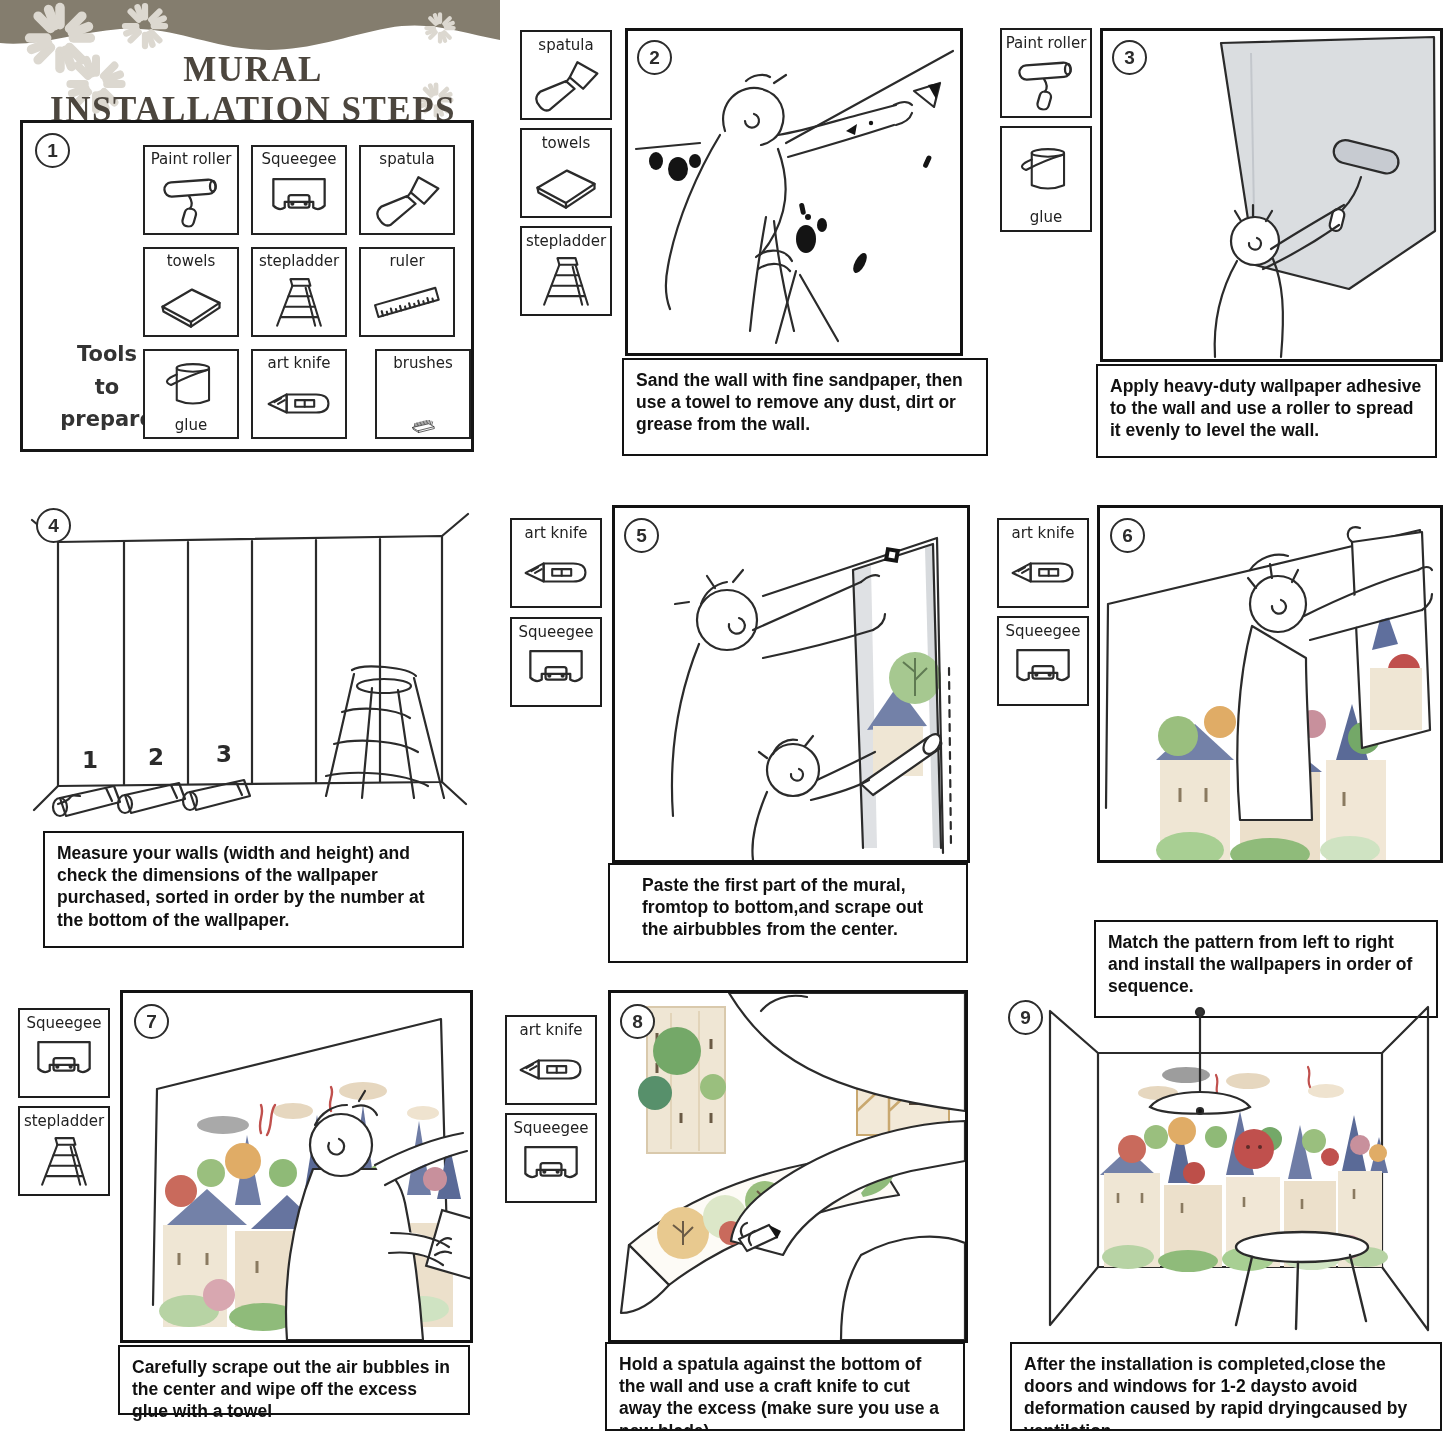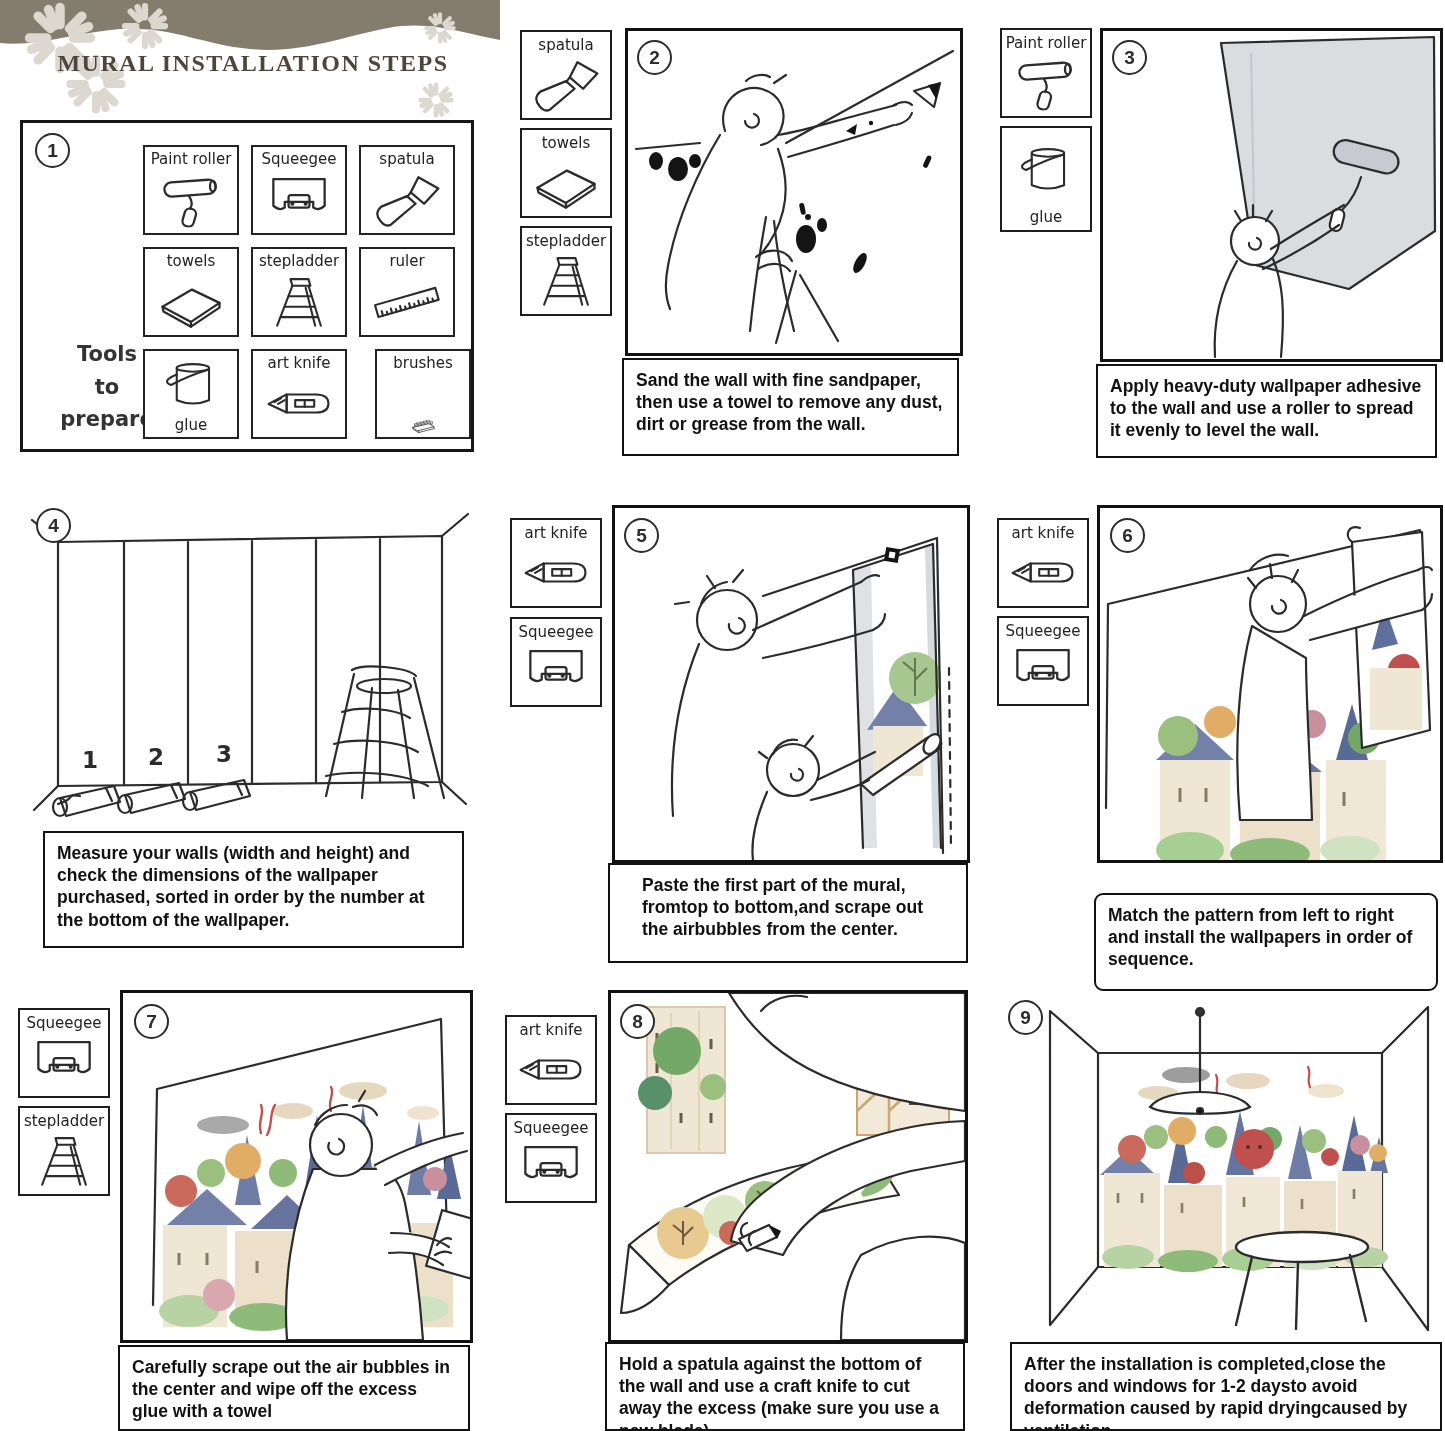--- a/index.html
+++ b/index.html
@@ -2,21 +2,21 @@
 <html><head>
 <meta charset="utf-8">
 <style>
   html,body{margin:0;padding:0;background:#fff;}
   #canvas{position:relative;width:1445px;height:1431px;background:#fff;overflow:hidden;
           font-family:"Liberation Sans",sans-serif;color:#1c1c1c;}
   .abs{position:absolute;}
   
   #band{position:absolute;left:0;top:0;}
   #page-title{position:absolute;left:48px;top:50px;width:410px;text-align:center;
-    font-family:"Liberation Serif",serif;font-weight:700;font-size:24px;letter-spacing:1.5px;
+    font-family:"Liberation Serif",serif;font-weight:700;font-size:35px;letter-spacing:1.5px;
     color:#4c463e;}
   
   .panel{position:absolute;border:3px solid #161616;background:#fff;}
   #tools-title{position:absolute;left:28px;top:215px;width:112px;text-align:center;
     font-size:21px;font-weight:700;color:#333;line-height:1.55;font-family:"DejaVu Sans",sans-serif;}
   .cell{position:absolute;border:2.5px solid #222;background:#fff;width:96px;height:90px;
     display:flex;flex-direction:column;align-items:center;padding:3px 2px;box-sizing:border-box;}
   .cell.rev{flex-direction:column-reverse;}
   .tlabel{font-size:15px;color:#222;font-family:"DejaVu Sans",sans-serif;white-space:nowrap;}
   .cell svg,.tbox svg{flex:1;width:76px;min-height:0;}
@@ -245,21 +245,21 @@
         <ellipse cx="232" cy="232" rx="5" ry="11" transform="rotate(28 232 232)"></ellipse>
         <path d="M218,100 l11,-7 l-2,11 Z"></path>
         <circle cx="243" cy="92" r="2.2"></circle>
         <circle cx="180" cy="186" r="3"></circle>
         <rect x="172" y="172" width="5" height="12" rx="2.5" transform="rotate(-12 174 178)"></rect>
         <rect x="297" y="124" width="5" height="13" rx="2.5" transform="rotate(24 299 130)"></rect>
       </g>
     </svg>
   </div>
   <div class="num" style="left:637px;top:40px;">2</div>
-  <div class="caption" style="left:622px;top:358px;width:337px;height:98px;">Sand the wall with fine sandpaper, then use a towel to remove any dust, dirt or grease from the wall.</div>
+  <div class="caption" style="left:622px;top:358px;width:366px;height:98px;">Sand the wall with fine sandpaper, then use a towel to remove any dust, dirt or grease from the wall.</div>
 
   <div class="tbox" style="left:1000px;top:28px;">
     <div class="tlabel">Paint roller</div>
     <svg viewBox="0 0 80 60">
         <use href="#i-paint-roller"></use>
       </svg>
   </div>
   <div class="tbox rev" style="left:1000px;top:126px;height:106px;flex-direction:column-reverse;">
     <div class="tlabel">glue</div>
     <svg viewBox="0 0 80 60">
@@ -418,21 +418,21 @@
       <circle cx="178" cy="96" r="28" fill="#fff" stroke="#2b2b2b" stroke-width="2.2"></circle>
       <g fill="none" stroke="#2b2b2b" stroke-width="2.2" stroke-linecap="round" stroke-linejoin="round">
         <path d="M156,80 l-8,-10 M172,70 l-2,-14 M192,74 l6,-12 M150,62 C158,50 174,44 188,48"></path>
         <path d="M172,98 a7,7 0 1 0 9,-6"></path>
         <path d="M204,108 C244,88 284,72 318,62 M210,132 C254,120 292,110 322,102"></path>
         <path d="M318,62 C324,58 330,58 332,62 M322,102 C328,98 332,92 332,86"></path>
       </g>
     </svg>
   </div>
   <div class="num" style="left:1110px;top:518px;">6</div>
-  <div class="caption" style="left:1094px;top:893px;width:344px;height:98px;border-radius:9px;">Match the pattern from left to right and install the wallpapers in order of sequence.</div>
+  <div class="caption" style="left:1094px;top:920px;width:344px;height:98px;">Match the pattern from left to right and install the wallpapers in order of sequence.</div>
 
   <div class="tbox" style="left:18px;top:1008px;">
     <div class="tlabel">Squeegee</div>
     <svg viewBox="0 0 80 60">
         <use href="#i-squeegee"></use>
       </svg>
   </div>
   <div class="tbox" style="left:18px;top:1106px;">
     <div class="tlabel">stepladder</div>
     <svg viewBox="0 0 80 60">
@@ -486,21 +486,21 @@
       <g fill="none" stroke="#2b2b2b" stroke-width="2.2" stroke-linecap="round" stroke-linejoin="round">
         <path d="M192,132 C198,120 210,112 224,112 M230,114 C240,110 250,114 254,122 M236,108 l6,-10"></path>
         <path d="M206,150 a8,8 0 1 0 10,-4"></path>
         <path d="M252,172 C290,152 318,144 340,140 M262,192 C292,176 320,164 344,158"></path>
         <path d="M268,240 C296,240 314,246 326,254 M266,260 C288,258 306,262 320,272"></path>
         <path d="M314,252 C318,246 324,244 328,246 M312,262 C318,258 324,258 328,260"></path>
       </g>
     </svg>
   </div>
   <div class="num" style="left:134px;top:1004px;">7</div>
-  <div class="caption" style="left:118px;top:1345px;width:352px;height:86px;">Carefully scrape out the air bubbles in the center and wipe off the excess glue with a towel</div>
+  <div class="caption" style="left:118px;top:1345px;width:352px;height:70px;">Carefully scrape out the air bubbles in the center and wipe off the excess glue with a towel</div>
 
   <div class="tbox" style="left:505px;top:1015px;">
     <div class="tlabel">art knife</div>
     <svg viewBox="0 0 80 60">
         <use href="#i-art-knife"></use>
       </svg>
   </div>
   <div class="tbox" style="left:505px;top:1113px;">
     <div class="tlabel">Squeegee</div>
     <svg viewBox="0 0 80 60">

